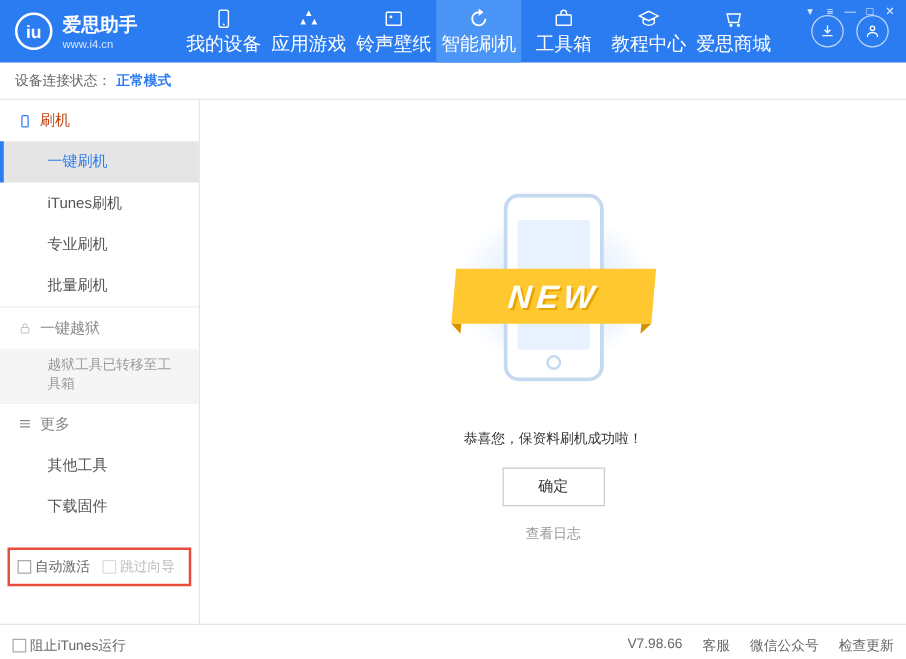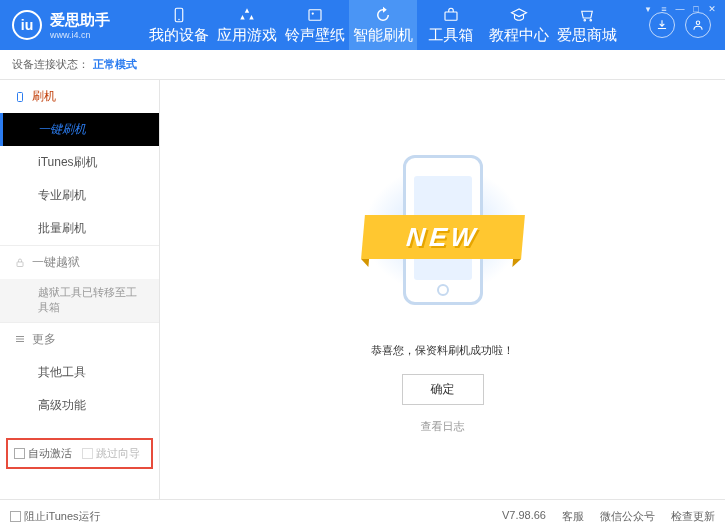--- a/index.html
+++ b/index.html
@@ -26,21 +26,21 @@
 .status-row { height: 30px; border-bottom: 1px solid #e5e5e5; display: flex; align-items: center; padding: 0 12px; font-size: 11px; color: #666; }
 .status-value { color: #2b7cf0; font-weight: bold; margin-left: 4px; }
 
 .body-area { display: flex; height: calc(100% - 50px - 30px - 28px); }
 
 .sidebar { width: 160px; border-right: 1px solid #e5e5e5; display: flex; flex-direction: column; font-size: 12px; color: #555; overflow: hidden; }
 .side-section { border-bottom: 1px solid #eee; }
 .side-header { padding: 8px 14px; color: #888; display: flex; align-items: center; gap: 6px; font-size: 12px; }
 .side-header.blue { color: #c2410c; }
 .side-item { padding: 8px 14px 8px 38px; cursor: pointer; }
-.side-item.active { background: #000000; color: #2b7cf0; border-left: 3px solid #2b7cf0; padding-left: 35px; font-style: italic; }
+.side-item.active { background: #e5e5e5; color: #2b7cf0; border-left: 3px solid #2b7cf0; padding-left: 35px; }
 .side-item.note { background: #f5f5f5; color: #999; font-size: 11px; padding: 6px 14px 6px 38px; line-height: 1.4; cursor: default; }
 
 .checkbox-box { border: 2px solid #e74c3c; margin: 6px; padding: 6px; display: flex; gap: 10px; font-size: 11px; color: #666; align-items: center; text-align: center; }
 .cb-wrap { display: flex; align-items: center; gap: 3px; }
 .cb-wrap.disabled { color: #bbb; }
 .fake-cb { width: 11px; height: 11px; border: 1px solid #aaa; display: inline-block; }
 
 .device-info { padding: 6px 10px; font-size: 11px; }
 
 .main { flex: 1; display: flex; flex-direction: column; align-items: center; justify-content: center; position: relative; }
@@ -176,21 +176,21 @@
       <div class="side-item note">越狱工具已转移至工具箱</div>
     </div>
     <div class="side-section" style="border-bottom:none; flex:1;">
       <div class="side-header">
         <svg class="side-ico" viewBox="0 0 24 24">
             <path d="M4 7h16M4 12h16M4 17h16" stroke="#888" stroke-width="1.8"></path>
           </svg>
         <span>更多</span>
       </div>
       <div class="side-item">其他工具</div>
-      <div class="side-item">高级功能</div>
+      <div class="side-item">下载固件</div>
     </div>
     <div class="checkbox-box">
       <label class="cb-wrap">
         <span class="fake-cb"></span>
         <span>自动激活</span>
       </label>
       <label class="cb-wrap disabled">
         <span class="fake-cb" style="border-color:#ddd"></span>
         <span>跳过向导</span>
       </label>

